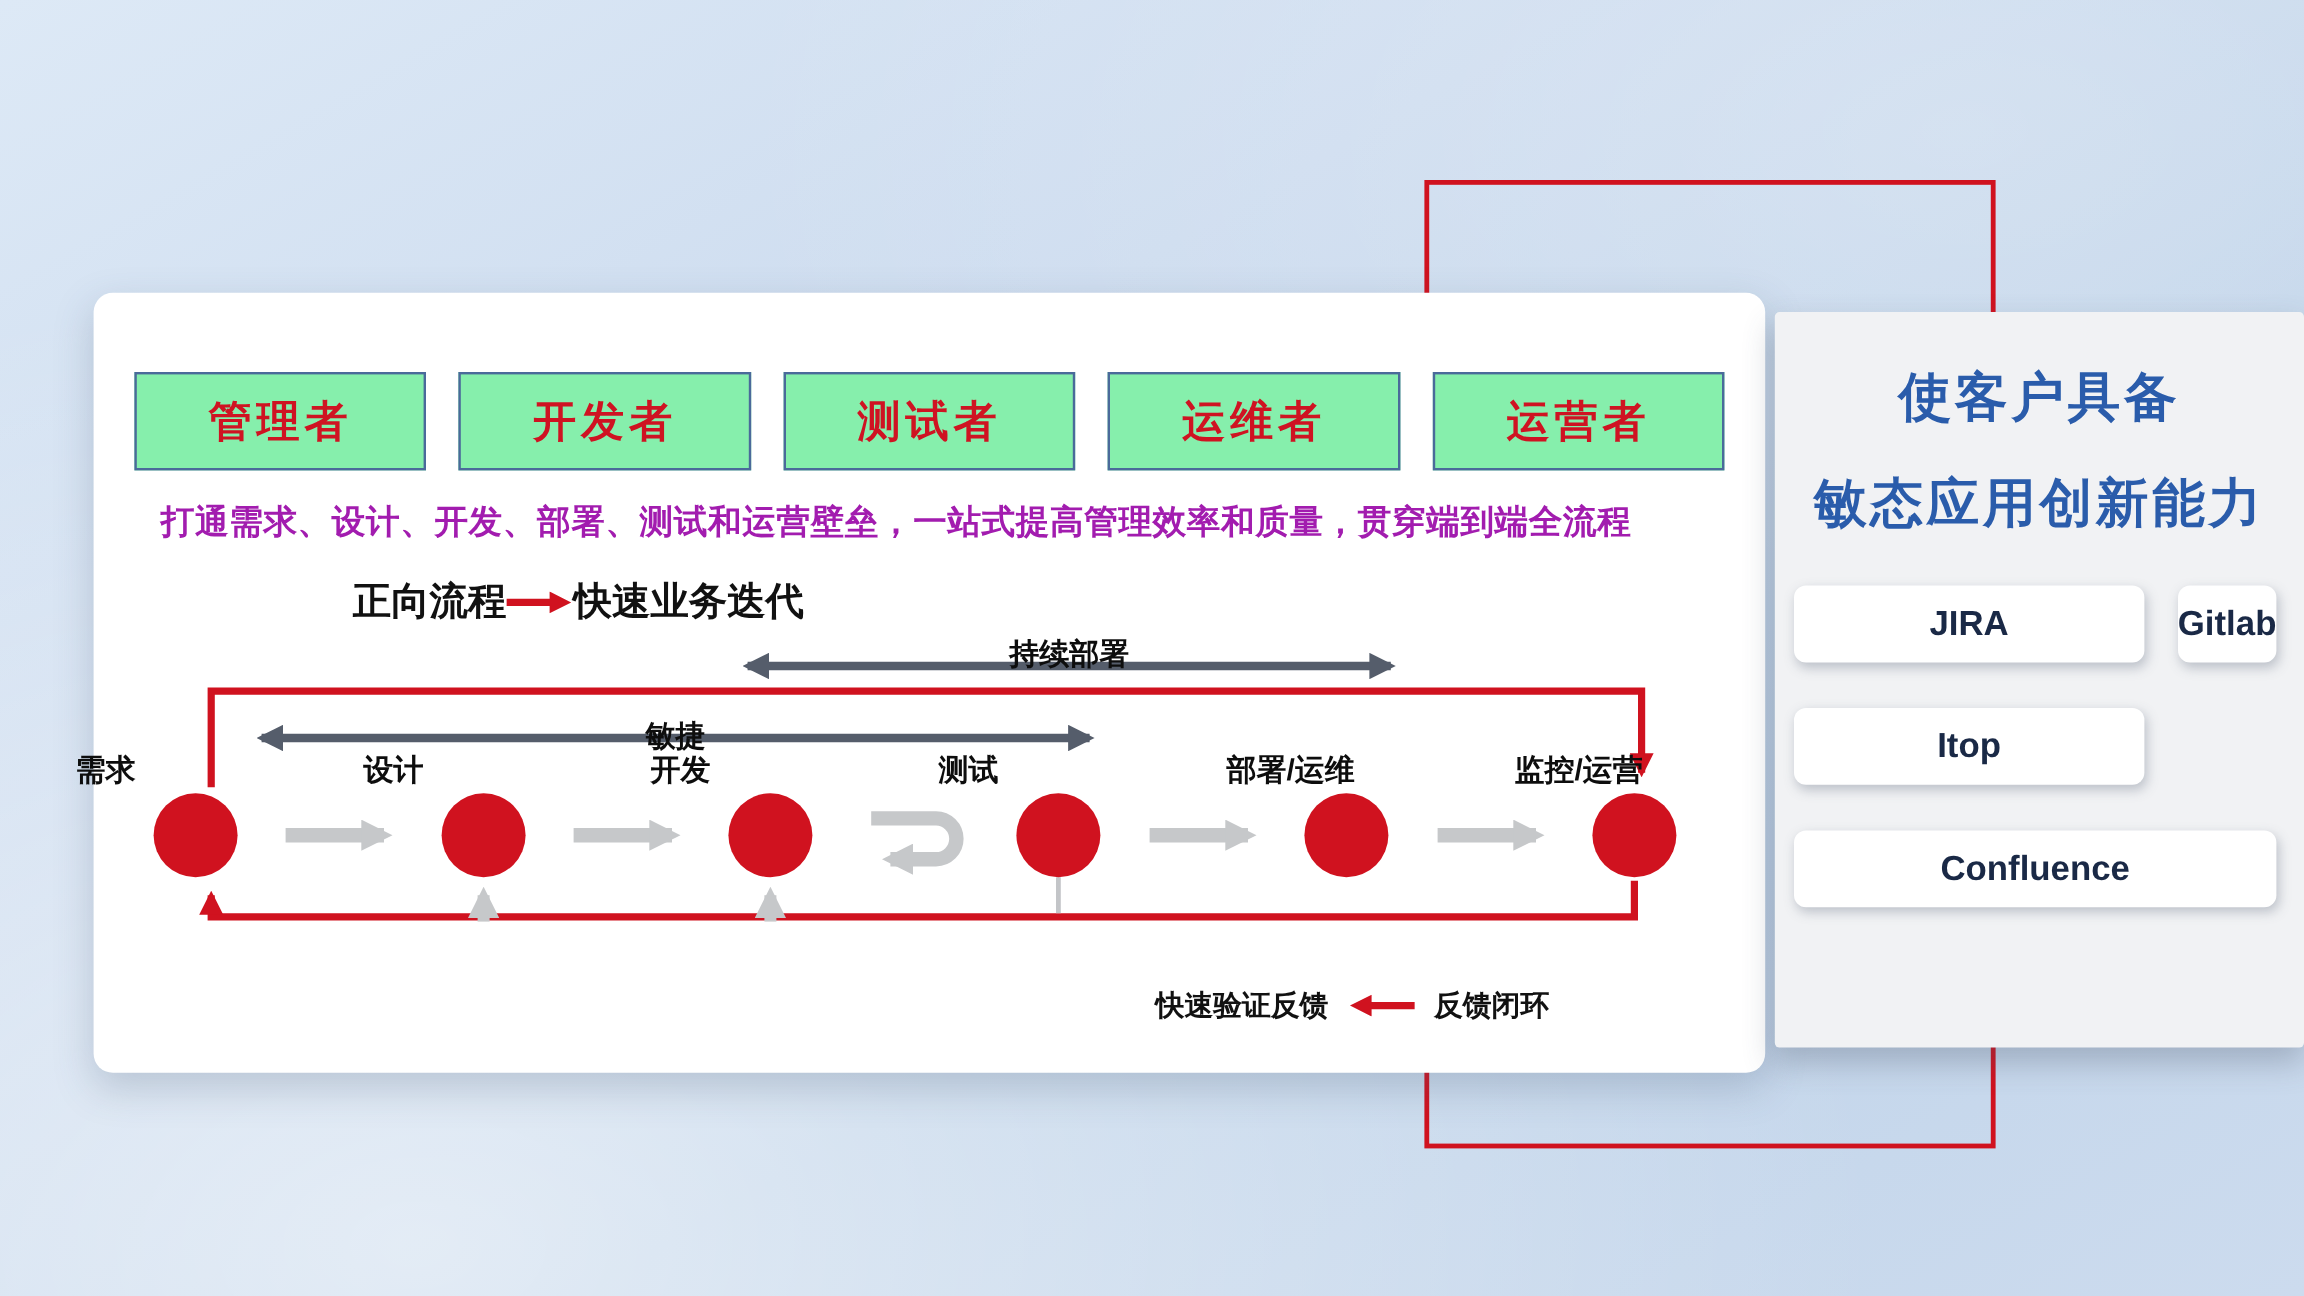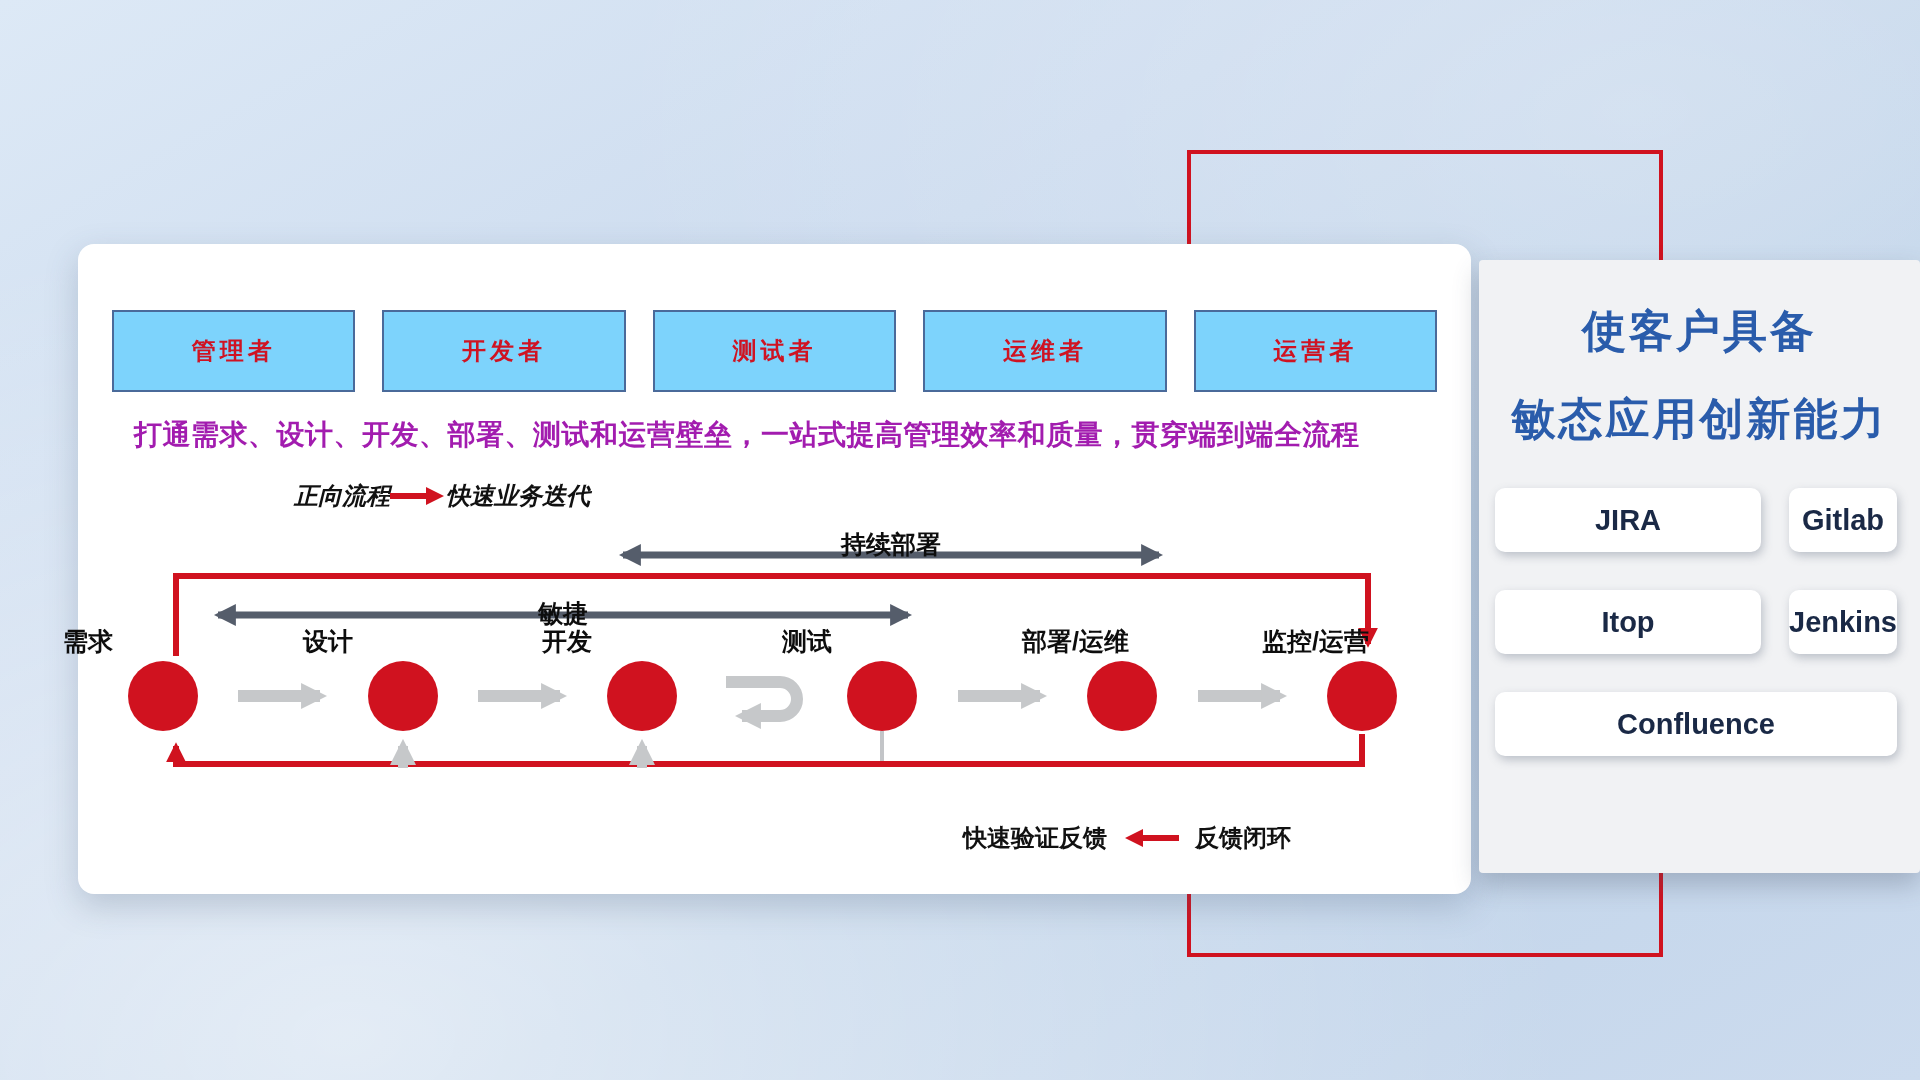--- a/index.html
+++ b/index.html
@@ -18,31 +18,31 @@
     position:absolute;left:1187px;top:150px;width:468px;height:799px;
     border:4px solid #d0121f;z-index:1;
   }
   .main-panel{
     position:absolute;left:78px;top:244px;width:1393px;height:650px;
     background:#ffffff;border-radius:16px;z-index:2;
     box-shadow:0 12px 32px rgba(70,90,120,0.25);
   }
   .roles-row{position:absolute;left:34px;top:66px;width:1325px;display:flex;gap:27px;}
   .role-box{
-    flex:1;height:78px;border:2px solid #4a6a9a;background:#7dd3fc;
+    flex:1;height:78px;border:2px solid #4a6a9a;background:#86efac;
     display:flex;align-items:center;justify-content:center;
-    color:#cf1322;font-size:24px;font-weight:700;letter-spacing:4px;
+    color:#cf1322;font-size:36px;font-weight:700;letter-spacing:4px;
   }
   .description{
     position:absolute;left:56px;top:172px;width:1290px;
     font-size:28px;font-weight:700;color:#a21caf;letter-spacing:0.5px;white-space:nowrap;
   }
   .legend-forward{
     position:absolute;left:216px;top:236px;display:flex;align-items:center;gap:0;
-    font-size:24px;font-weight:700;color:#111;font-style:italic;
+    font-size:32px;font-weight:700;color:#111;
   }
   .legend-feedback{
     position:absolute;left:885px;top:578px;display:flex;align-items:center;gap:16px;
     font-size:24px;font-weight:700;color:#111;
   }
   .flow-svg{position:absolute;left:0;top:0;width:1393px;height:650px;}
   .arrow-label{
     position:absolute;width:300px;text-align:center;
     font-size:25px;font-weight:700;color:#0d0d0d;margin-top:20px;
   }
@@ -164,18 +164,17 @@
 
   </div>
 
   <div class="side-panel">
     <div class="side-title line1">使客户具备</div>
     <div class="side-title line2">敏态应用创新能力</div>
     <div class="tools-grid">
       <div class="tool-chip">JIRA</div>
       <div class="tool-chip">Gitlab</div>
       <div class="tool-chip">Itop</div>
-      <div class="tool-chip">Jenkins</div>
       <div class="tool-chip wide">Confluence</div>
     </div>
   </div>
 
 </div>
 
 </body></html>

